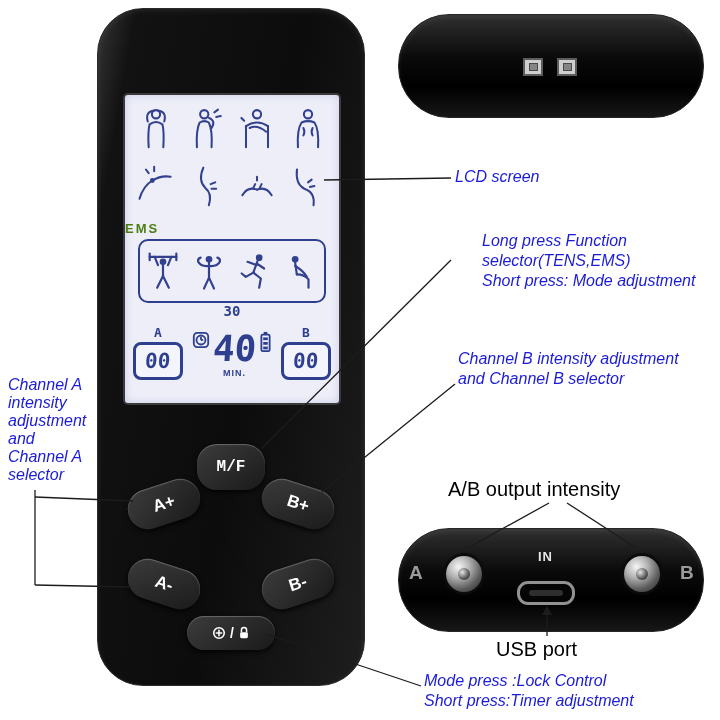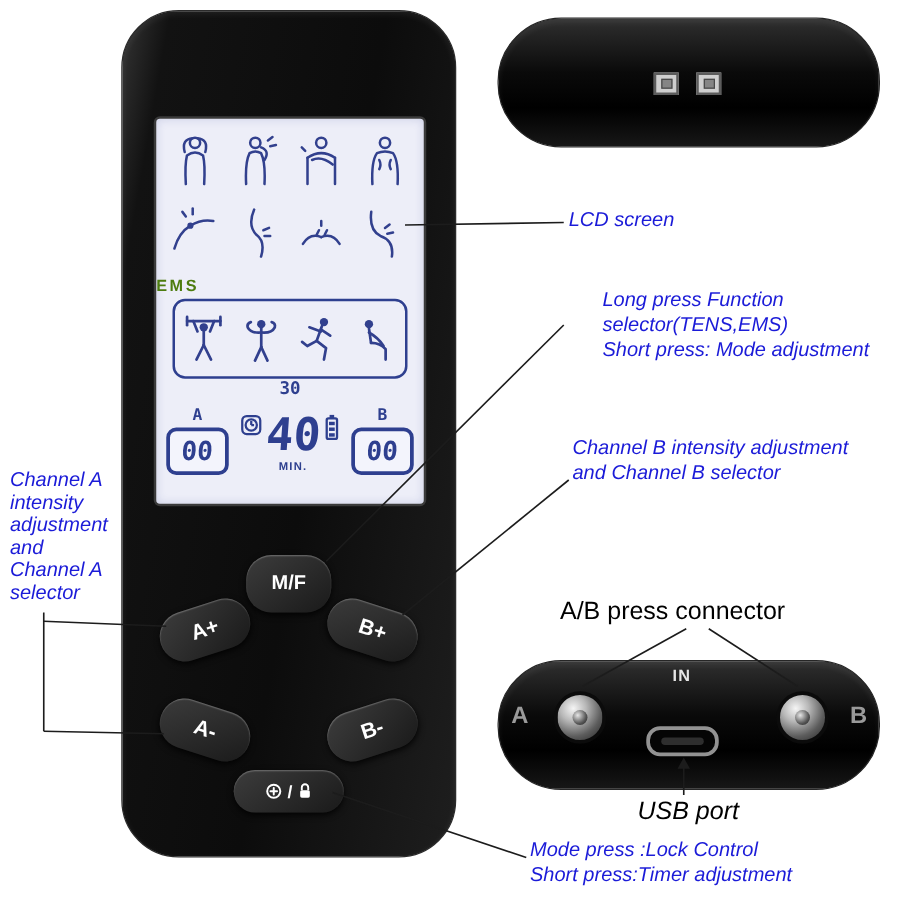--- a/index.html
+++ b/index.html
@@ -45,21 +45,21 @@
   .chan-value{font-family:"DejaVu Sans Mono",monospace;font-weight:bold;font-size:21px;color:#2e3f8f;transform:skewX(-4deg);}
   .timer-group{display:flex;align-items:flex-start;gap:3px;padding-top:6px;}
   .timer-col{display:flex;flex-direction:column;align-items:center;}
   .timer-value{font-family:"DejaVu Sans Mono",monospace;font-weight:bold;font-size:36px;line-height:36px;color:#2e3f8f;transform:skewX(-4deg);}
   .timer-unit{font-size:9px;font-weight:bold;color:#2e3f8f;margin-top:1px;letter-spacing:1px;}
   .mini-icon{stroke:#2e3f8f;fill:none;stroke-width:2;}
   
   .btn{position:absolute;background:linear-gradient(145deg,#3c3c3c,#1a1a1a);color:#fff;
     display:flex;align-items:center;justify-content:center;font-weight:bold;
     box-shadow:inset 0 1px 1px rgba(255,255,255,.25),0 2px 5px rgba(0,0,0,.85);}
-  .btn-mf{left:99px;top:435px;width:68px;height:46px;border-radius:20px;font-size:16px;}
+  .btn-mf{left:99px;top:435px;width:68px;height:46px;border-radius:20px;font-size:16px;font-family:Liberation Mono, monospace;}
   .btn-pill{width:74px;height:40px;border-radius:20px;font-size:17px;}
   .btn-aplus{left:29px;top:475px;transform:rotate(-18deg);}
   .btn-bplus{left:163px;top:475px;transform:rotate(18deg);}
   .btn-aminus{left:29px;top:555px;transform:rotate(18deg);}
   .btn-bminus{left:163px;top:555px;transform:rotate(-18deg);}
   .btn-center{left:100px;top:508px;width:66px;height:66px;border-radius:50%;font-size:15px;gap:1px;
     background:radial-gradient(circle at 35% 30%,#414141,#161616 75%);
     box-shadow:inset 0 0 0 3px #0a0a0a,inset 0 2px 2px rgba(255,255,255,.2),0 2px 6px rgba(0,0,0,.9);}
   .btn-timerlock{left:89px;top:607px;width:88px;height:34px;border-radius:17px;gap:4px;font-size:14px;}
   .wicon{stroke:#fff;fill:none;stroke-width:1.8;stroke-linecap:round;}
@@ -276,21 +276,21 @@
   <div class="port-square" style="left:158px;top:43px;">
     <div class="port-inner"></div>
   </div>
 </div>
 
 <div id="bottom-view" class="endview">
   <span class="end-letter" style="left:10px;top:33px;">A</span>
   <div class="metal" style="left:44px;top:24px;">
     <div class="metal-core"></div>
   </div>
-  <span class="in-label" style="left:139px;top:4px;">IN</span>
+  <span class="in-label" style="left:139px;top:20px;">IN</span>
   <div class="usb" style="left:118px;top:52px;">
     <div class="usb-slot"></div>
   </div>
   <div class="metal" style="left:222px;top:24px;">
     <div class="metal-core"></div>
   </div>
   <span class="end-letter" style="left:281px;top:33px;">B</span>
 </div>
 
 <div class="ann ann-blue" style="left:455px;top:167px;">LCD screen</div>
@@ -298,22 +298,22 @@
 selector(TENS,EMS)
 Short press: Mode adjustment</div>
 <div class="ann ann-blue" style="left:458px;top:349px;">Channel B intensity adjustment
 and Channel B selector</div>
 <div id="ann-channel-a" class="ann ann-blue" style="left:8px;top:376px;">Channel A
 intensity
 adjustment
 and
 Channel A
 selector</div>
-<div class="ann ann-black" style="left:448px;top:477px;">A/B press connector</div>
-<div class="ann ann-black" style="left:510px;top:637px;font-style:italic;">USB port</div>
+<div class="ann ann-black" style="left:448px;top:477px;">A/B output intensity</div>
+<div class="ann ann-black" style="left:496px;top:637px;">USB port</div>
 <div class="ann ann-blue" style="left:424px;top:671px;">Mode press :Lock Control
 Short press:Timer adjustment</div>
 
 <svg id="overlay">
   <line x1="324" y1="180" x2="451" y2="178"></line>
   <line x1="451" y1="260" x2="261" y2="449"></line>
   <line x1="455" y1="384" x2="322" y2="492"></line>
   <polyline points="35,490 35,585"></polyline>
   <line x1="35" y1="497" x2="133" y2="501"></line>
   <line x1="35" y1="585" x2="131" y2="587"></line>

